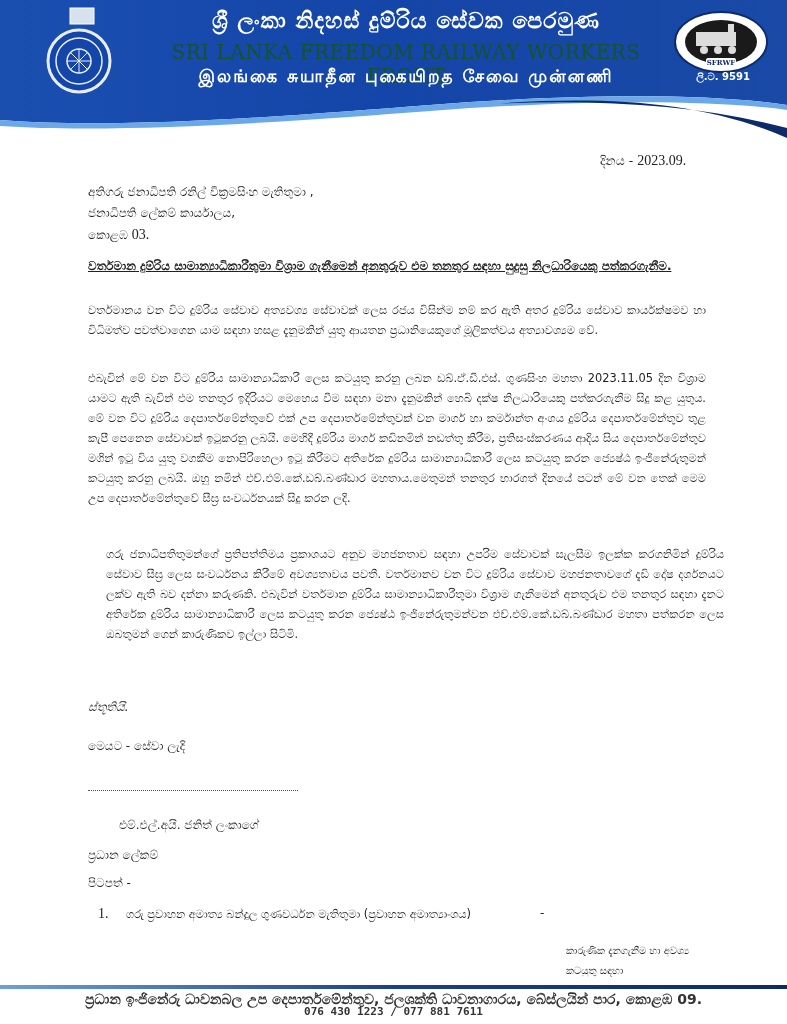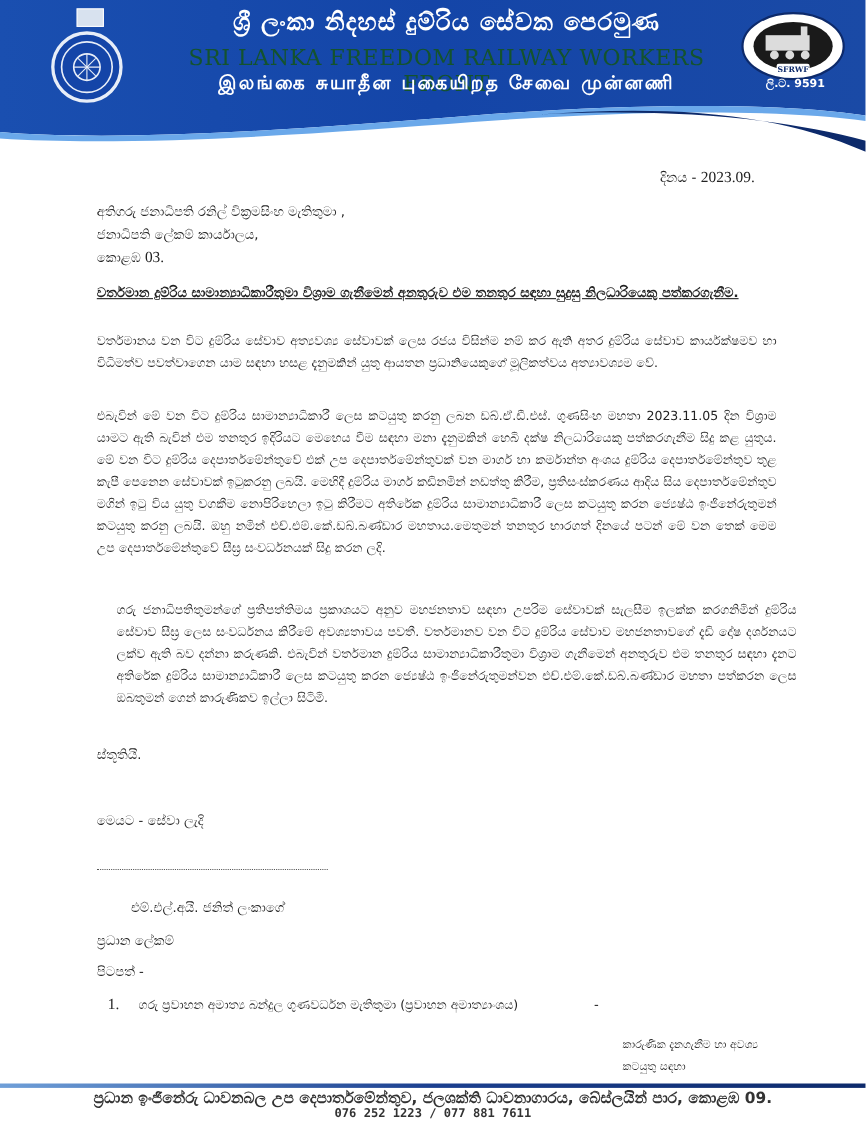--- a/index.html
+++ b/index.html
@@ -23,21 +23,21 @@
   .date .num { font-family:"Liberation Serif", serif; font-size:14px; }
   .addr { position:absolute; left:88px; top:182px; font-size:12px; line-height:21px; }
   .addr .num { font-family:"Liberation Serif", serif; font-size:14px; }
   .subject { position:absolute; left:88px; top:256px; width:620px; font-size:12px; line-height:21px;
              font-weight:bold; text-decoration:underline; }
   .para { position:absolute; left:88px; width:618px; font-size:11.4px; line-height:20px; text-align:justify; }
   .p1 { top:300px; }
   .p2 { top:368px; }
   .p3 { top:544px;margin-left:18px; }
   .closing { position:absolute; left:88px; font-size:12px; }
-  .thanks { top:679px; }
+  .thanks { top:700px;font-style:italic; }
   .yours { top:739px; }
   .dots { position:absolute; left:88px; top:790px; width:210px; border-bottom:1px dotted #555; }
   .signer { top:818px;margin-left:31px; }
   .title { top:848px; }
   .cc { top:876px; }
   .cc-item { position:absolute; left:98px; top:906px; font-size:11.4px; }
   .cc-item .n { display:inline-block; width:28px; font-family:"Liberation Serif", serif; font-size:14px; }
   .cc-dash { position:absolute; left:540px; top:906px; font-size:12px; }
   .cc-note { position:absolute; left:566px; top:929px; width:140px; font-size:10px; line-height:20px;margin-top:12px; }
 
@@ -120,13 +120,13 @@
 <div class="closing cc">පිටපත් -</div>
 
 <div class="cc-item">
   <span class="n">1.</span><span>ගරු ප්‍රවාහන අමාත්‍ය බන්දුල ගුණවර්ධන මැතිතුමා (ප්‍රවාහන අමාත්‍යාංශය)</span>
 </div>
 <div class="cc-dash">-</div>
 <div class="cc-note">කාරුණික දැනගැනීම හා අවශ්‍ය කටයුතු සඳහා</div>
 
 <div class="footer-line"></div>
 <div class="footer-addr">ප්‍රධාන ඉංජිනේරු ධාවනබල උප දෙපාර්තමේන්තුව, ජලශක්ති ධාවනාගාරය, බේස්ලයින් පාර, කොළඹ 09.</div>
-<div class="footer-phone">076 252 1223 / 077 881 7611</div>
+<div class="footer-phone">076 430 1223 / 077 881 7611</div>
 
 </body></html>

